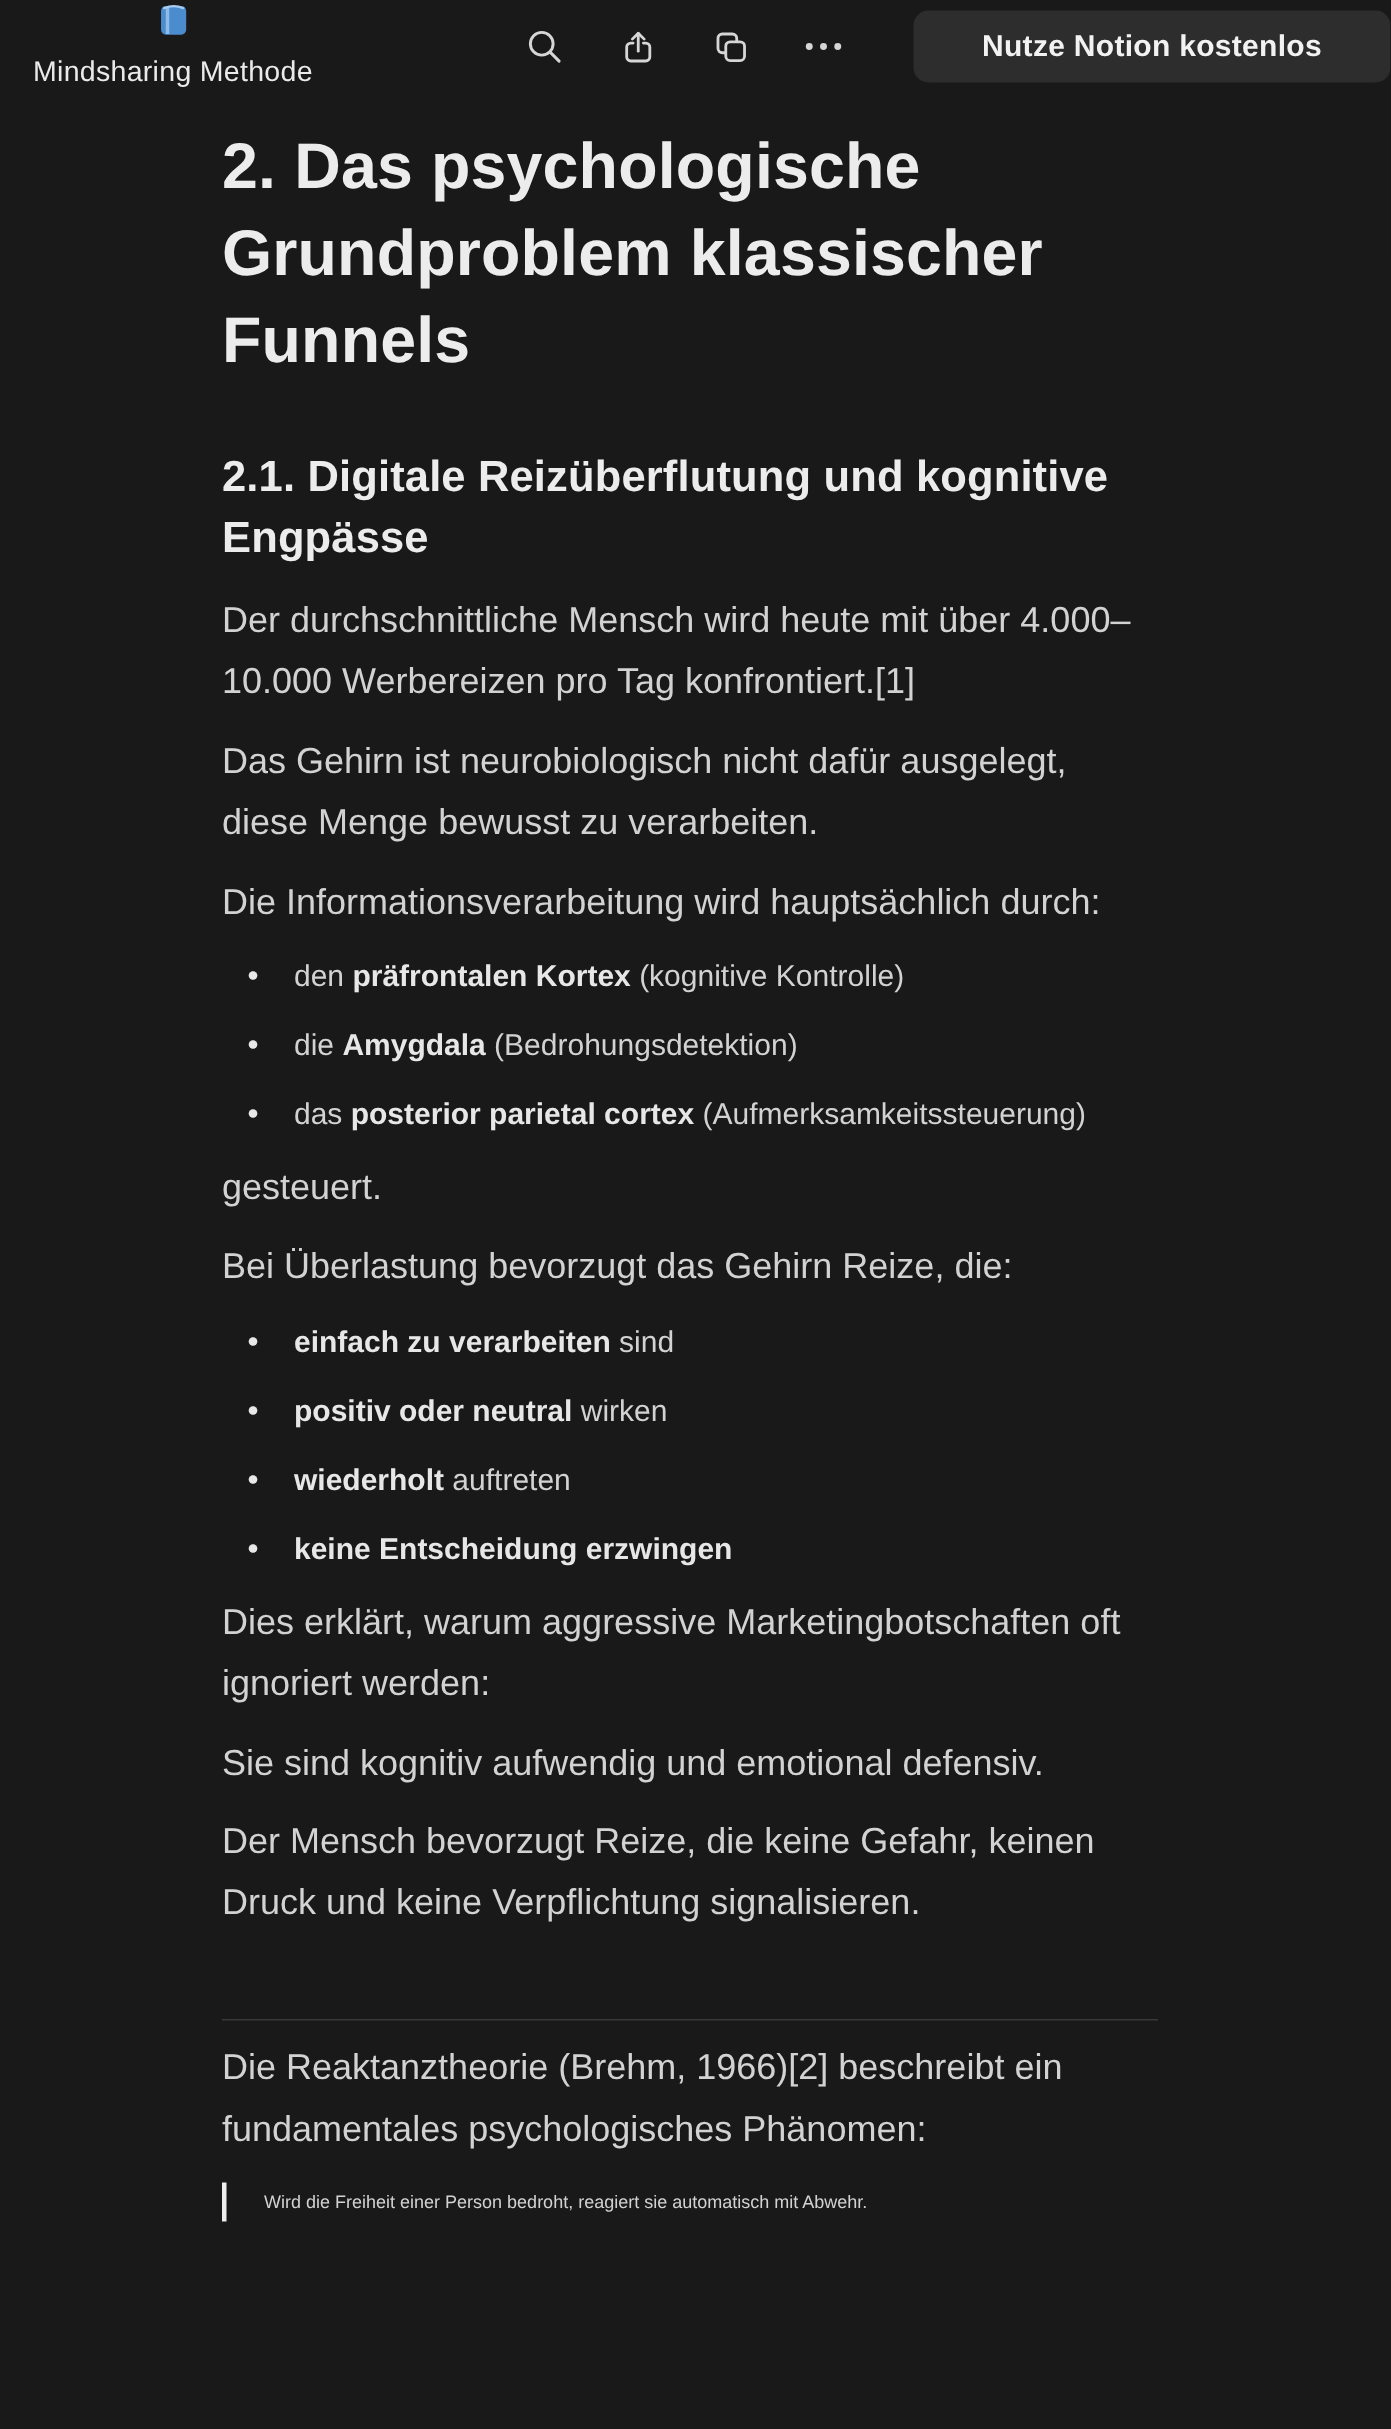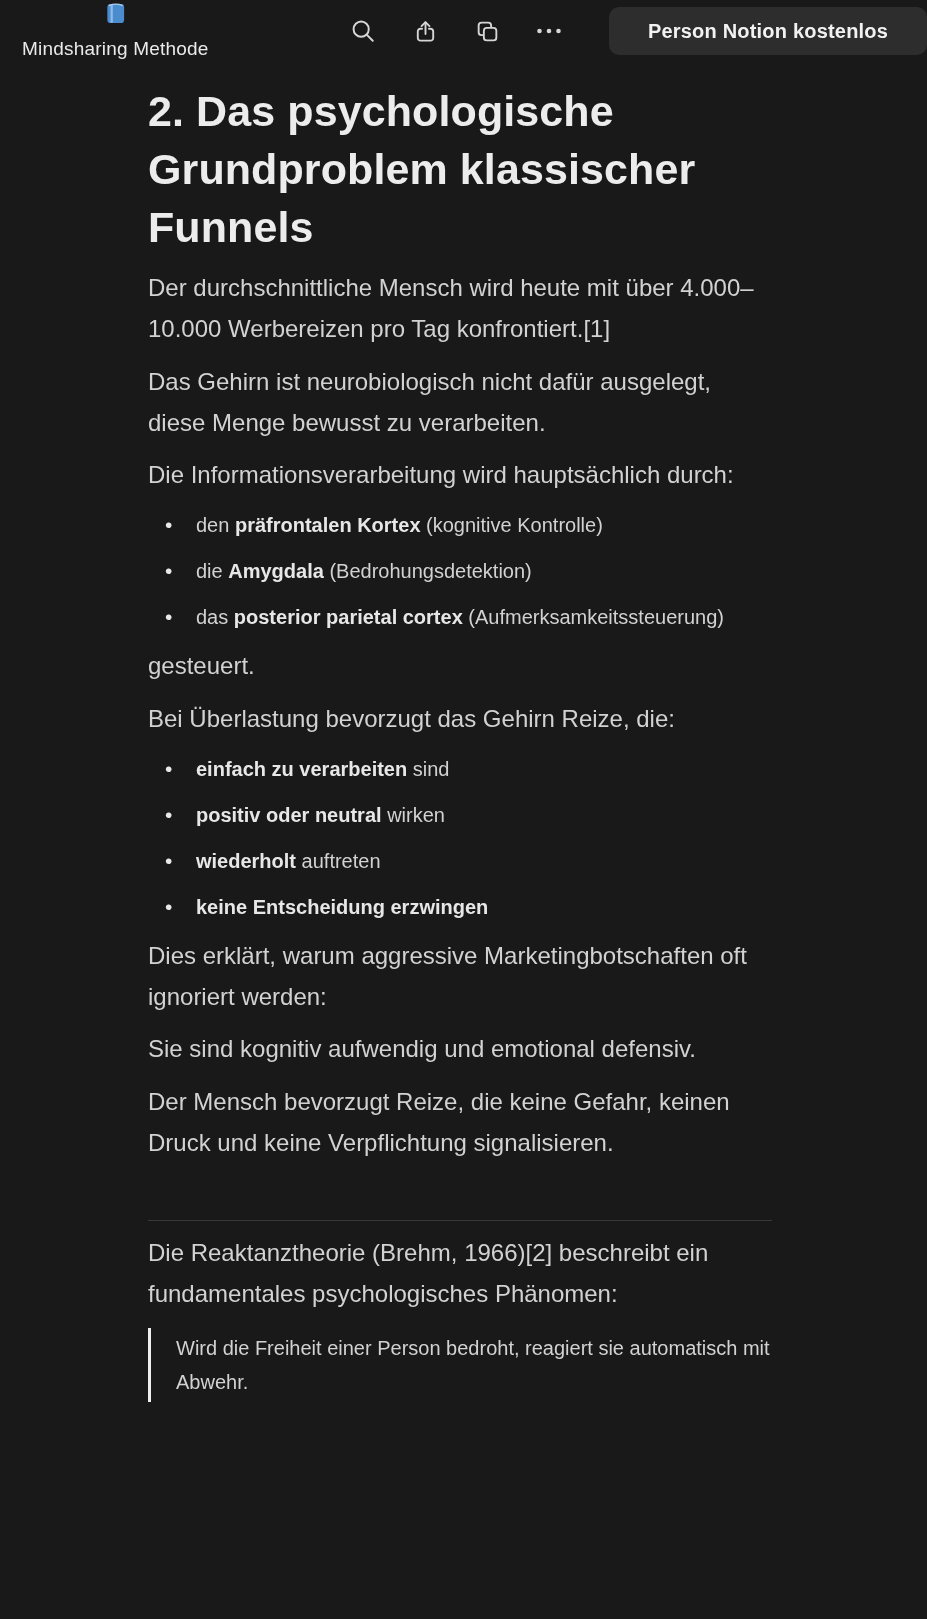--- a/index.html
+++ b/index.html
@@ -101,21 +101,21 @@
   }
   hr.divider {
     border:none;
     border-top:1px solid #383838;
     margin:56px 0 0 0;
   }
   blockquote {
     margin:14px 0 0 0;
     border-left:3px solid #eeeeee;
     padding:3px 0 3px 25px;
-    font-size:20px;
+    font-size:12px;
     line-height:1.7;
     color:#d2d2d2;
   }
 </style>
 </head>
 <body>
 
 <header class="topbar">
   <div class="topbar-left">
     <svg class="book-icon" viewBox="0 0 24 24">
@@ -152,28 +152,29 @@
     </button>
 
     <button class="icon-btn more" aria-label="More options">
       <svg width="28" height="24" viewBox="0 0 28 24">
         <circle cx="4.5" cy="12" r="2.3"></circle>
         <circle cx="14" cy="12" r="2.3"></circle>
         <circle cx="23.5" cy="12" r="2.3"></circle>
       </svg>
     </button>
 
-    <button class="cta-button">Person Notion kostenlos</button>
+    <button class="cta-button">Nutze Notion kostenlos</button>
   </div>
 </header>
 
 <main class="content">
 
   <h1>2. Das psychologische Grundproblem klassischer Funnels</h1>
 
+  <h2 class="h2-s1">2.1. Digitale Reizüberflutung und kognitive Engpässe</h2>
 
   <p>Der durchschnittliche Mensch wird heute mit über 4.000–10.000 Werbereizen pro Tag konfrontiert.[1]</p>
   <p>Das Gehirn ist neurobiologisch nicht dafür ausgelegt, diese Menge bewusst zu verarbeiten.</p>
   <p>Die Informationsverarbeitung wird hauptsächlich durch:</p>
 
   <ul>
     <li>
       <span class="bullet-marker">•</span>
       <span>den </span><strong>präfrontalen Kortex</strong><span> (kognitive Kontrolle)</span>
     </li>

